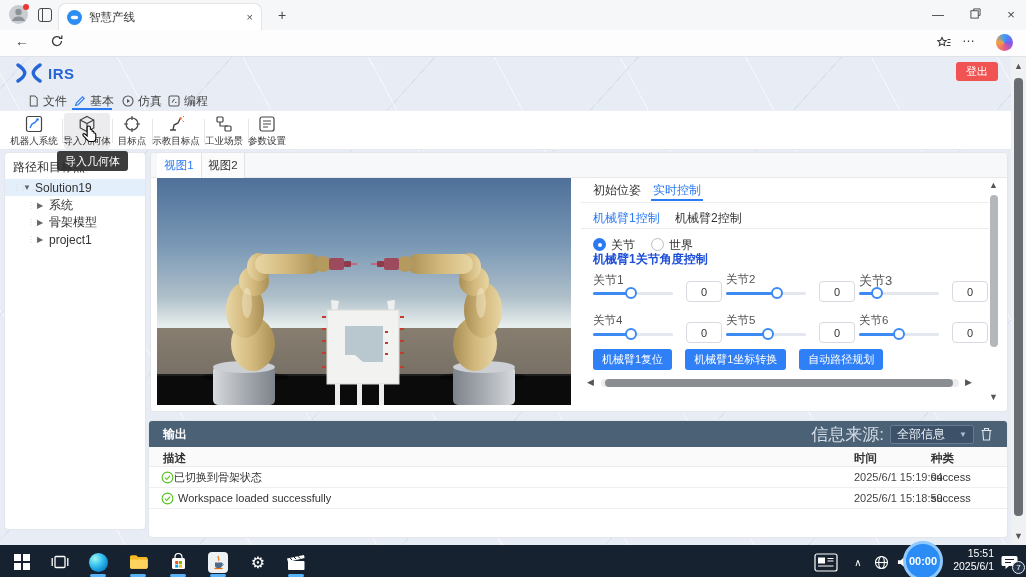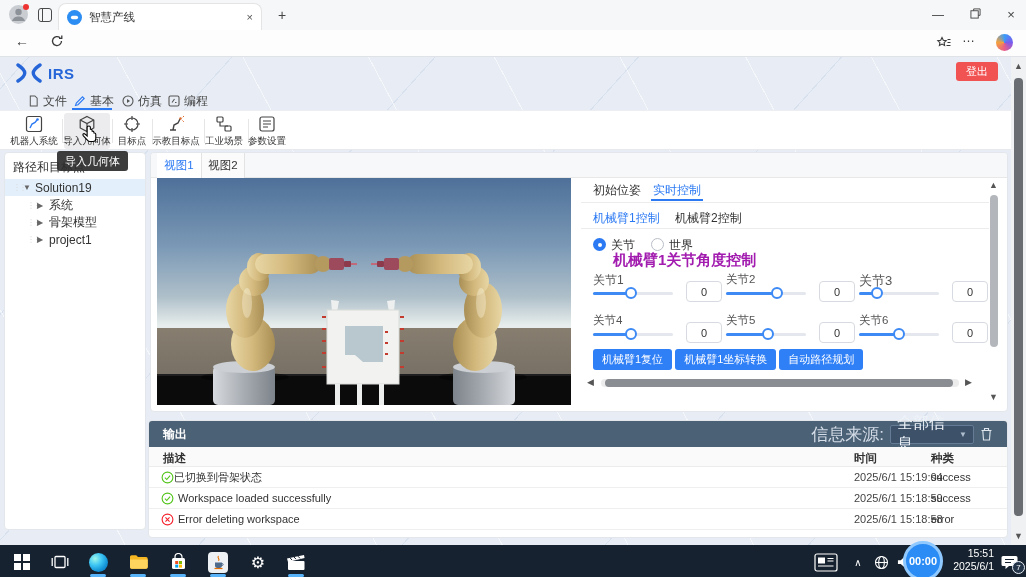--- a/index.html
+++ b/index.html
@@ -312,21 +312,21 @@
       <div class="abs blue" style="left:502px;top:29px;font-size:12px">实时控制</div>
       <div class="abs" style="left:500px;top:46px;width:52px;height:2px;background:#2b79f3"></div>
       <div class="abs" style="left:430px;top:49px;width:408px;height:1px;background:#ececec"></div>
       <div class="abs blue" style="left:442px;top:57px;font-size:12px">机械臂1控制</div>
       <div class="abs" style="left:524px;top:57px;font-size:12px;color:#333">机械臂2控制</div>
       <div class="abs" style="left:430px;top:75px;width:408px;height:1px;background:#ececec"></div>
       <div class="abs" style="left:442px;top:84px"><span class="radio-on" style="display:inline-block"></span></div>
       <div class="abs" style="left:460px;top:84px;font-size:12px;color:#333">关节</div>
       <div class="abs" style="left:500px;top:84px"><span class="radio-off" style="display:inline-block"></span></div>
       <div class="abs" style="left:518px;top:84px;font-size:12px;color:#333">世界</div>
-      <div class="abs" style="left:462px;top:98px;font-size:15px;font-weight:bold;color:#a21caf">机械臂1关节角度控制</div>
+      <div class="abs" style="left:442px;top:98px;font-size:12px;font-weight:bold;color:#1d4ed8">机械臂1关节角度控制</div>
 
       <div class="abs" style="left:442px;top:119px;font-size:12px;color:#555">关节1</div>
       <div class="slider" style="left:442px;top:133px">
           <div class="sl-track"></div>
           <div class="sl-fill" style="width: 47%;"></div>
           <div class="sl-thumb" style="left: 47%;"></div>
         </div>
       <input class="jinput" style="left: 535px; top: 128px;" value="0">
       <div class="abs" style="left:575px;top:119px;font-size:11.5px;color:#555">关节2</div>
       <div class="slider" style="left:575px;top:133px">
@@ -358,21 +358,21 @@
         </div>
       <input class="jinput" style="left: 668px; top: 169px;" value="0">
       <div class="abs" style="left:708px;top:160px;font-size:11.5px;color:#555">关节6</div>
       <div class="slider" style="left:708px;top:174px">
           <div class="sl-track"></div>
           <div class="sl-fill" style="width: 50%;"></div>
           <div class="sl-thumb" style="left: 50%;"></div>
         </div>
       <input class="jinput" style="left: 801px; top: 169px;" value="0">
 
-      <div class="abs" style="left:442px;top:196px;display:flex;gap:3px">
+      <div class="abs" style="left:442px;top:196px;display:flex;gap:13px">
         <button class="btn-blue">机械臂1复位</button>
         <button class="btn-blue">机械臂1坐标转换</button>
         <button class="btn-blue">自动路径规划</button>
       </div>
 
       <div class="abs arrow" style="left:436px;top:223px">◀</div>
       <div class="abs" style="left:450px;top:226px;width:358px;height:8px;background:#ececec;border-radius:4px">
         <div style="position:absolute;left:4px;top:0;width:348px;height:8px;background:#8a8d92;border-radius:4px"></div>
       </div>
       <div class="abs arrow" style="left:814px;top:223px">▶</div>
@@ -380,21 +380,21 @@
       <div class="abs arrow" style="left:838px;top:26px">▲</div>
       <div class="abs" style="left:839px;top:42px;width:8px;height:152px;background:#b3b6bb;border-radius:4px"></div>
       <div class="abs arrow" style="left:838px;top:238px">▼</div>
     </div>
 
     <div class="card" style="left:148px;top:363px;width:860px;height:118px">
       <div id="outhead">
         <span style="margin-left:14px;font-size:12px;font-weight:bold;color:#fff">输出</span>
         <span style="margin-left:auto;font-size:17px;color:#d5dde8">信息来源:</span>
         <div style="margin:0 6px;width:84px;height:19px;background:#3d5269;border:1px solid #647c96;border-radius:2px;display:flex;align-items:center;padding:0 6px">
-          <span style="font-size:16px;color:#eef3f9;flex:1">全部信息</span>
+          <span style="font-size:12px;color:#eef3f9;flex:1">全部信息</span>
           <span style="font-size:8px;color:#aebdcd">▼</span>
         </div>
         <svg style="margin-right:14px" width="13" height="14" viewBox="0 0 13 14">
             <path d="M1.5 3.5h10M4.5 3.5v-2h4v2M2.8 3.5 3.5 13h6l.7-9.5" fill="none" stroke="#dfe6ee" stroke-width="1.1"></path>
           </svg>
       </div>
       <div class="abs" style="left:0;top:26px;width:858px;height:20px;background:#fafafa;border-bottom:1px solid #ececec"></div>
       <div class="ocol" style="left:14px;top:30px">描述</div>
       <div class="ocol" style="left:705px;top:30px">时间</div>
       <div class="ocol" style="left:782px;top:30px">种类</div>
@@ -409,29 +409,20 @@
         <span style="position:absolute;left:782px">success</span>
       </div>
       <div class="orow" style="top:67px">
         <svg style="margin-left:12px" width="13" height="13" viewBox="0 0 14 14">
             <circle cx="7" cy="7" r="5.8" fill="none" stroke="#52c41a" stroke-width="1.2"></circle>
             <path d="M4.2 7.2 6.2 9.2 9.8 5" fill="none" stroke="#52c41a" stroke-width="1.2"></path>
           </svg>
         <span style="margin-left:4px">Workspace loaded successfully</span>
         <span style="position:absolute;left:705px;color:#444">2025/6/1 15:18:59</span>
         <span style="position:absolute;left:782px">success</span>
-      </div>
-      <div class="orow" style="top:88px">
-        <svg style="margin-left:12px" width="13" height="13" viewBox="0 0 14 14">
-            <circle cx="7" cy="7" r="5.8" fill="none" stroke="#f5222d" stroke-width="1.2"></circle>
-            <path d="M4.8 4.8 9.2 9.2M9.2 4.8 4.8 9.2" stroke="#f5222d" stroke-width="1.2"></path>
-          </svg>
-        <span style="margin-left:4px">Error deleting workspace</span>
-        <span style="position:absolute;left:705px;color:#444">2025/6/1 15:18:58</span>
-        <span style="position:absolute;left:782px">error</span>
       </div>
     </div>
 
     <div class="abs" style="left:57px;top:94px;height:20px;background:rgba(45,45,45,.92);color:#fff;font-size:11px;border-radius:3px;padding:0 8px;line-height:20px;z-index:30">导入几何体</div>
     <div class="abs" style="left:80px;top:68px;z-index:31">
       <svg width="19" height="22" viewBox="0 0 24 28">
           <path d="M9 3v11l-3-2.6c-1-.8-2.4-.2-2.4 1 0 .5.2 1 .6 1.4l5.4 5.8c.7.8 1.7 1.4 2.8 1.4h4.1c2 0 3.5-1.6 3.5-3.5v-5.6c0-1-.8-1.8-1.8-1.8h-.5v-.5c0-1-.8-1.8-1.8-1.8h-.5v-.5c0-1-.8-1.8-1.8-1.8h-.5V3c0-1-.8-1.8-1.8-1.8S9 2 9 3z" fill="#fff" stroke="#000" stroke-width="1.4"></path>
         </svg>
     </div>
   </div>

